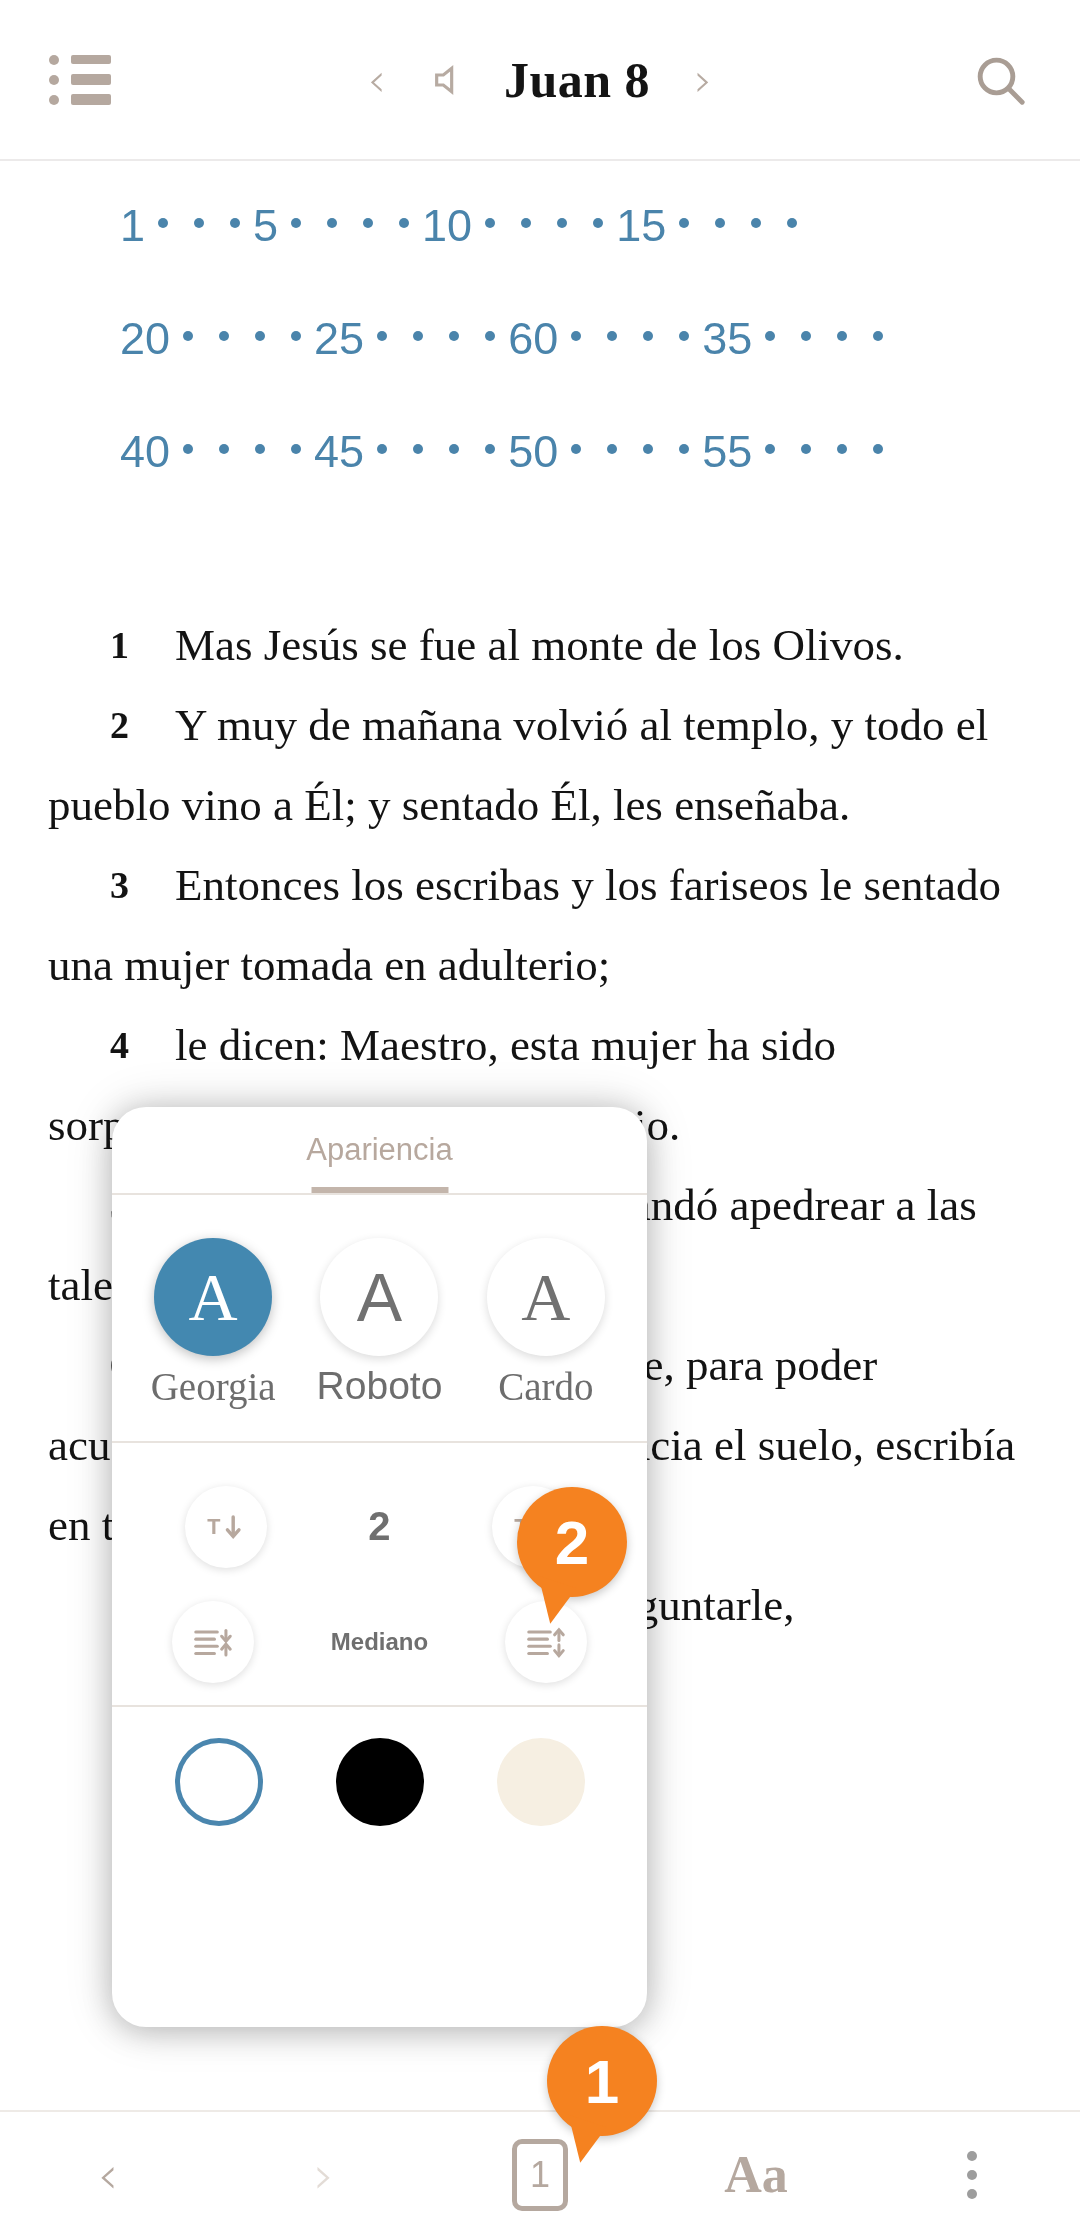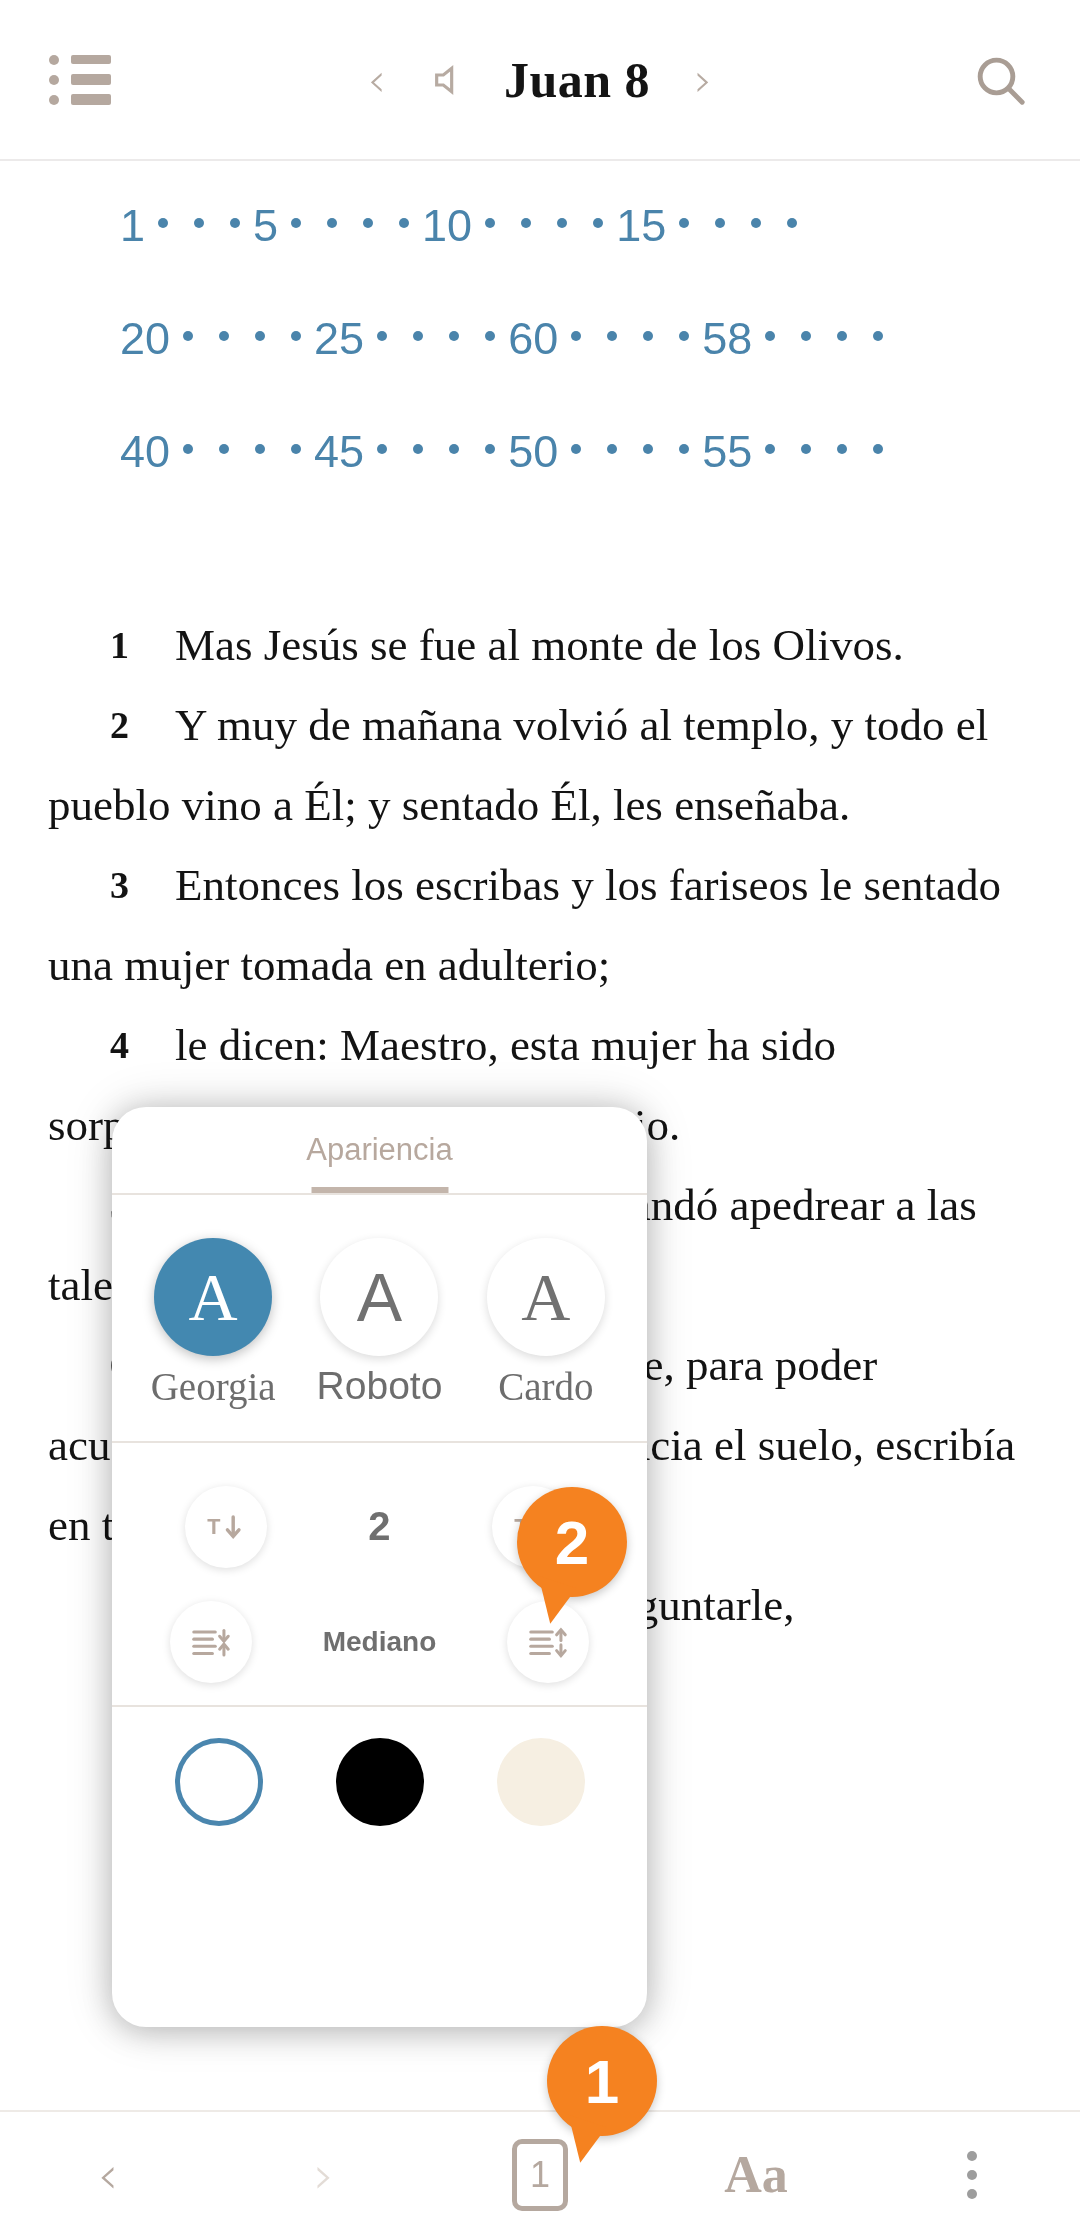--- a/index.html
+++ b/index.html
@@ -148,21 +148,21 @@
   .scircle {
     width: 82px; height: 82px; border-radius: 50%;
     background: #ffffff; box-shadow: 0 2px 9px rgba(0,0,0,0.13);
     display: flex; align-items: center; justify-content: center;
     color: #b7a89e;
   }
   .sval {
     font-size: 40px; font-weight: bold; color: #6f6f6f;
     font-family: "Liberation Sans", sans-serif;
   }
-  .sval.word { font-size: 28px; }
+  .sval.word { font-size: 24px; }
 
   .divider { height: 2px; background: #e8e3de; margin: 6px 0 0 0; }
 
   .color-row {
     display: flex; align-items: center; justify-content: space-around;
     height: 150px; padding: 0 26px;
   }
   .swatch { width: 88px; height: 88px; border-radius: 50%; }
   .swatch.white { background: #ffffff; border: 5px solid #4a86ae; }
   .swatch.black { background: #000000; }
@@ -281,21 +281,21 @@
       <span class="vnum">25</span>
       <span class="vdot"></span>
       <span class="vdot"></span>
       <span class="vdot"></span>
       <span class="vdot"></span>
       <span class="vnum">60</span>
       <span class="vdot"></span>
       <span class="vdot"></span>
       <span class="vdot"></span>
       <span class="vdot"></span>
-      <span class="vnum">58</span>
+      <span class="vnum">35</span>
       <span class="vdot"></span>
       <span class="vdot"></span>
       <span class="vdot"></span>
       <span class="vdot"></span>
     </div>
     <div class="vrow">
       <span class="vnum">40</span>
       <span class="vdot"></span>
       <span class="vdot"></span>
       <span class="vdot"></span>

